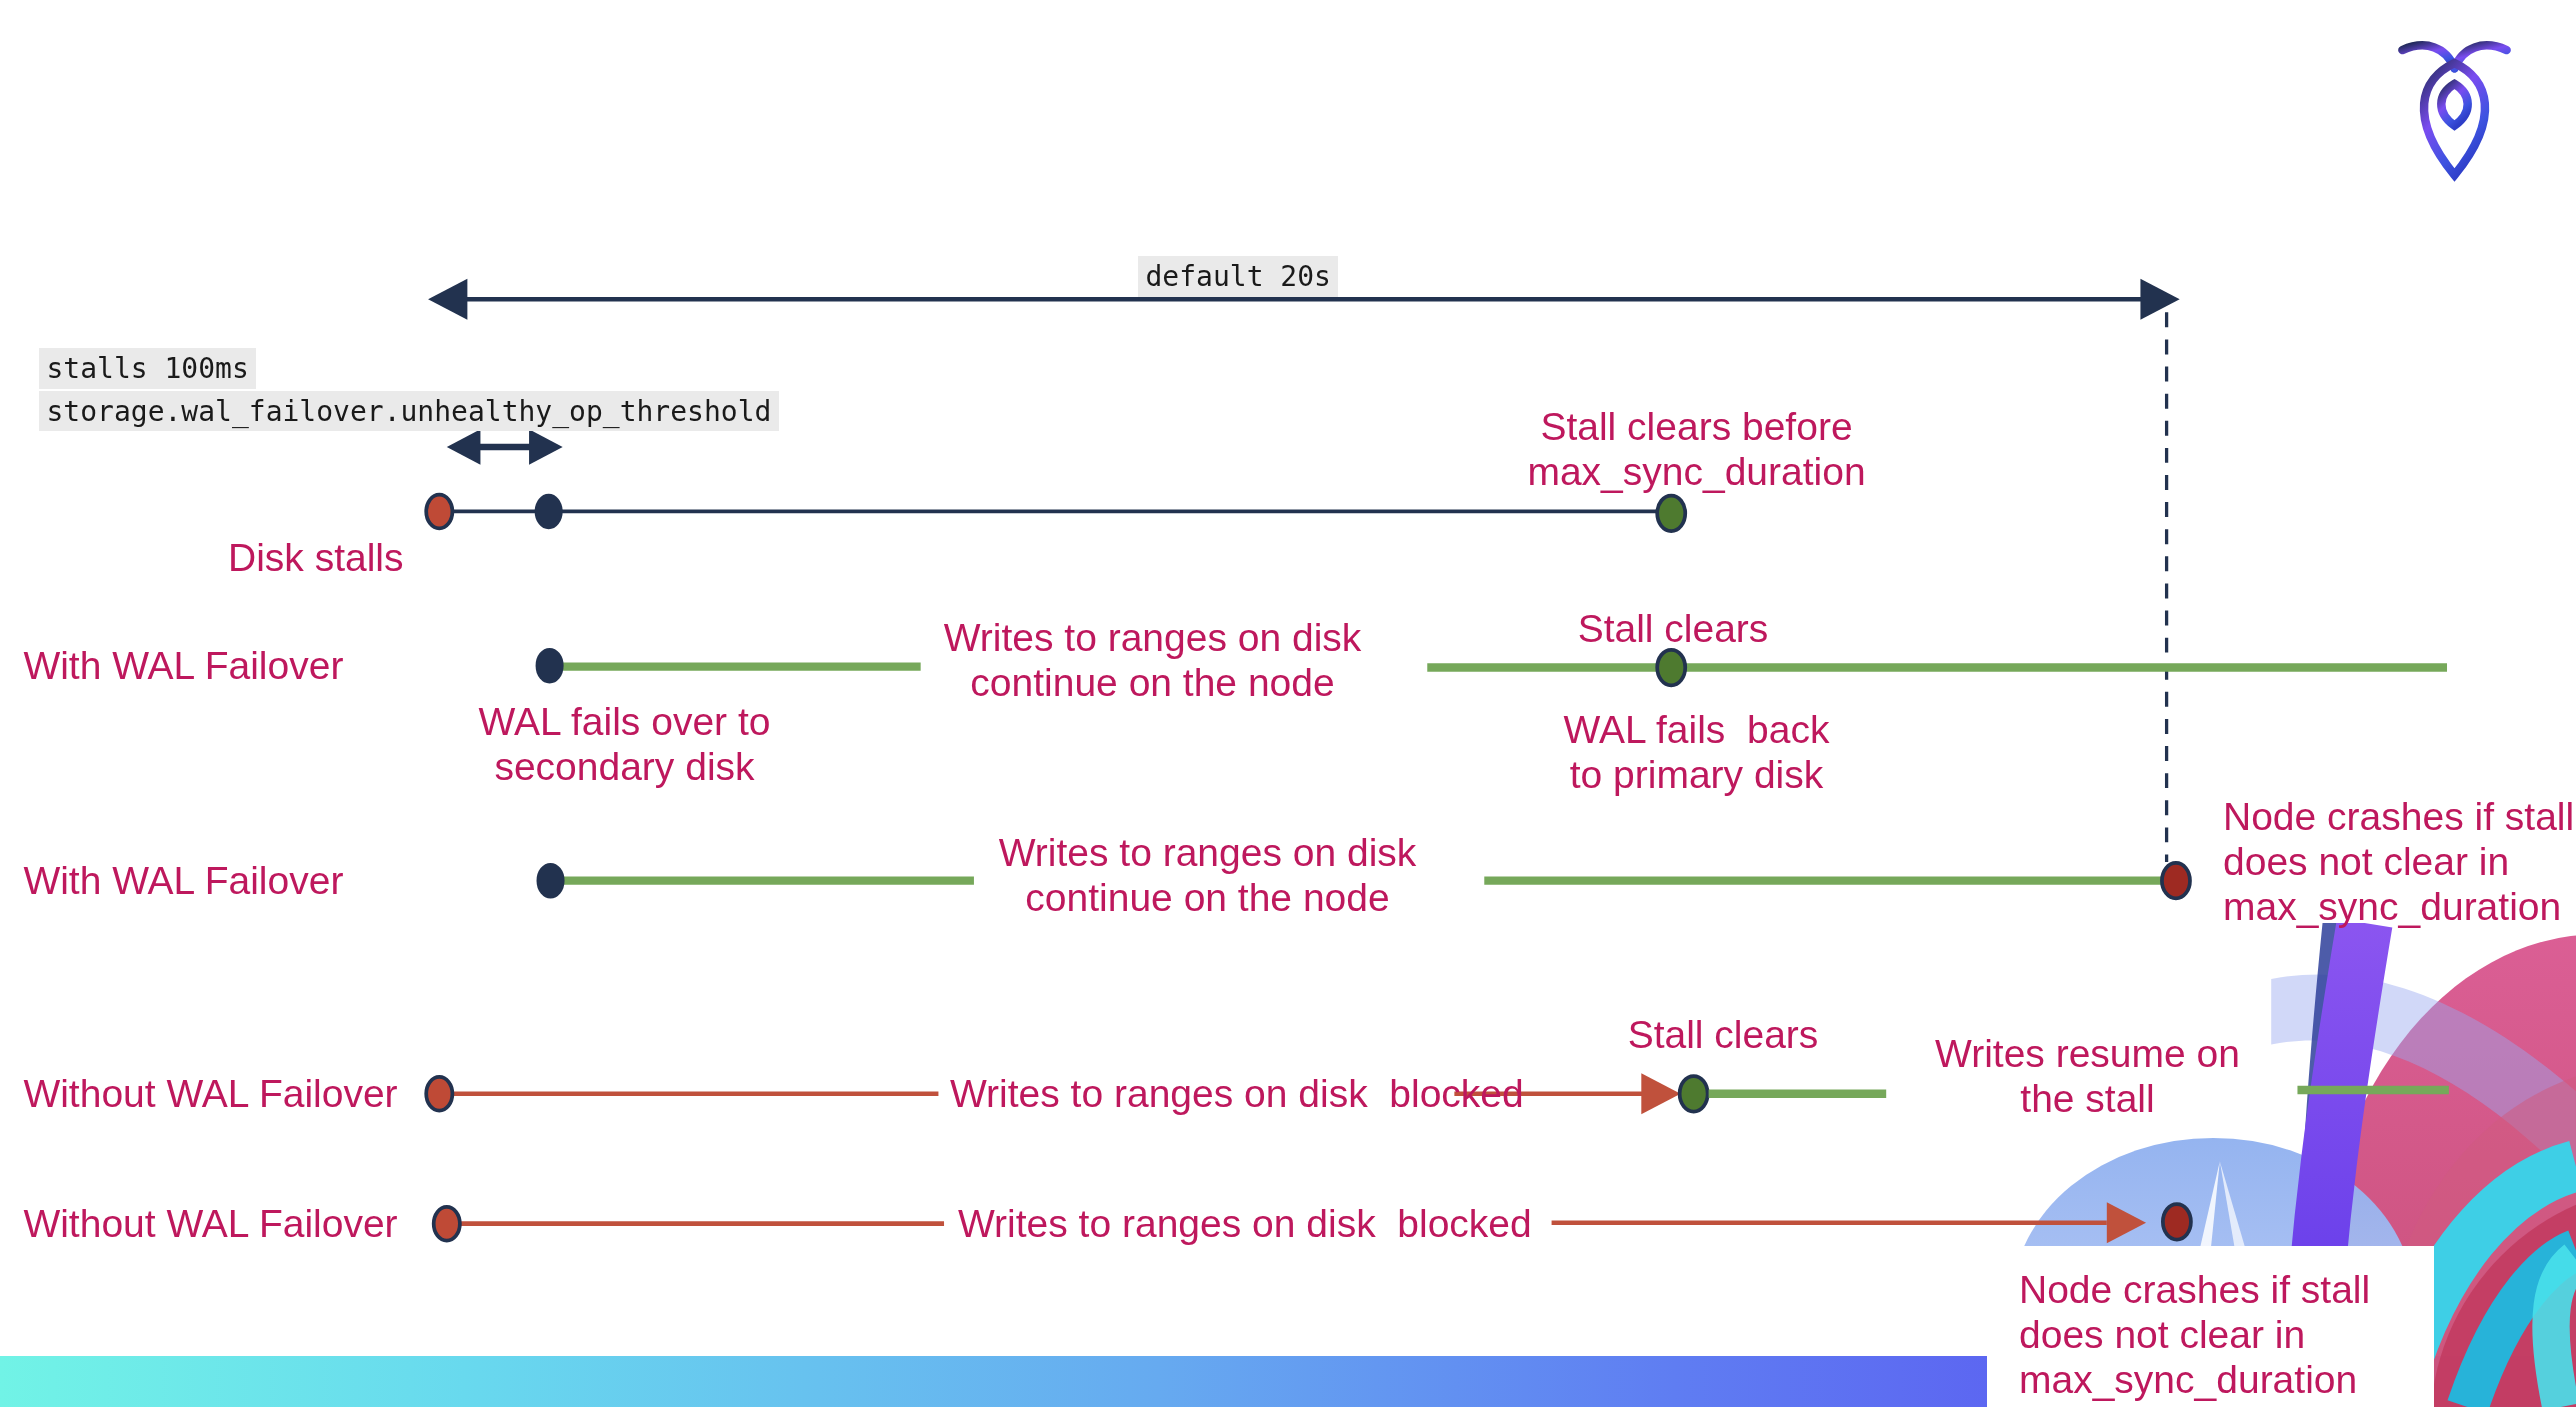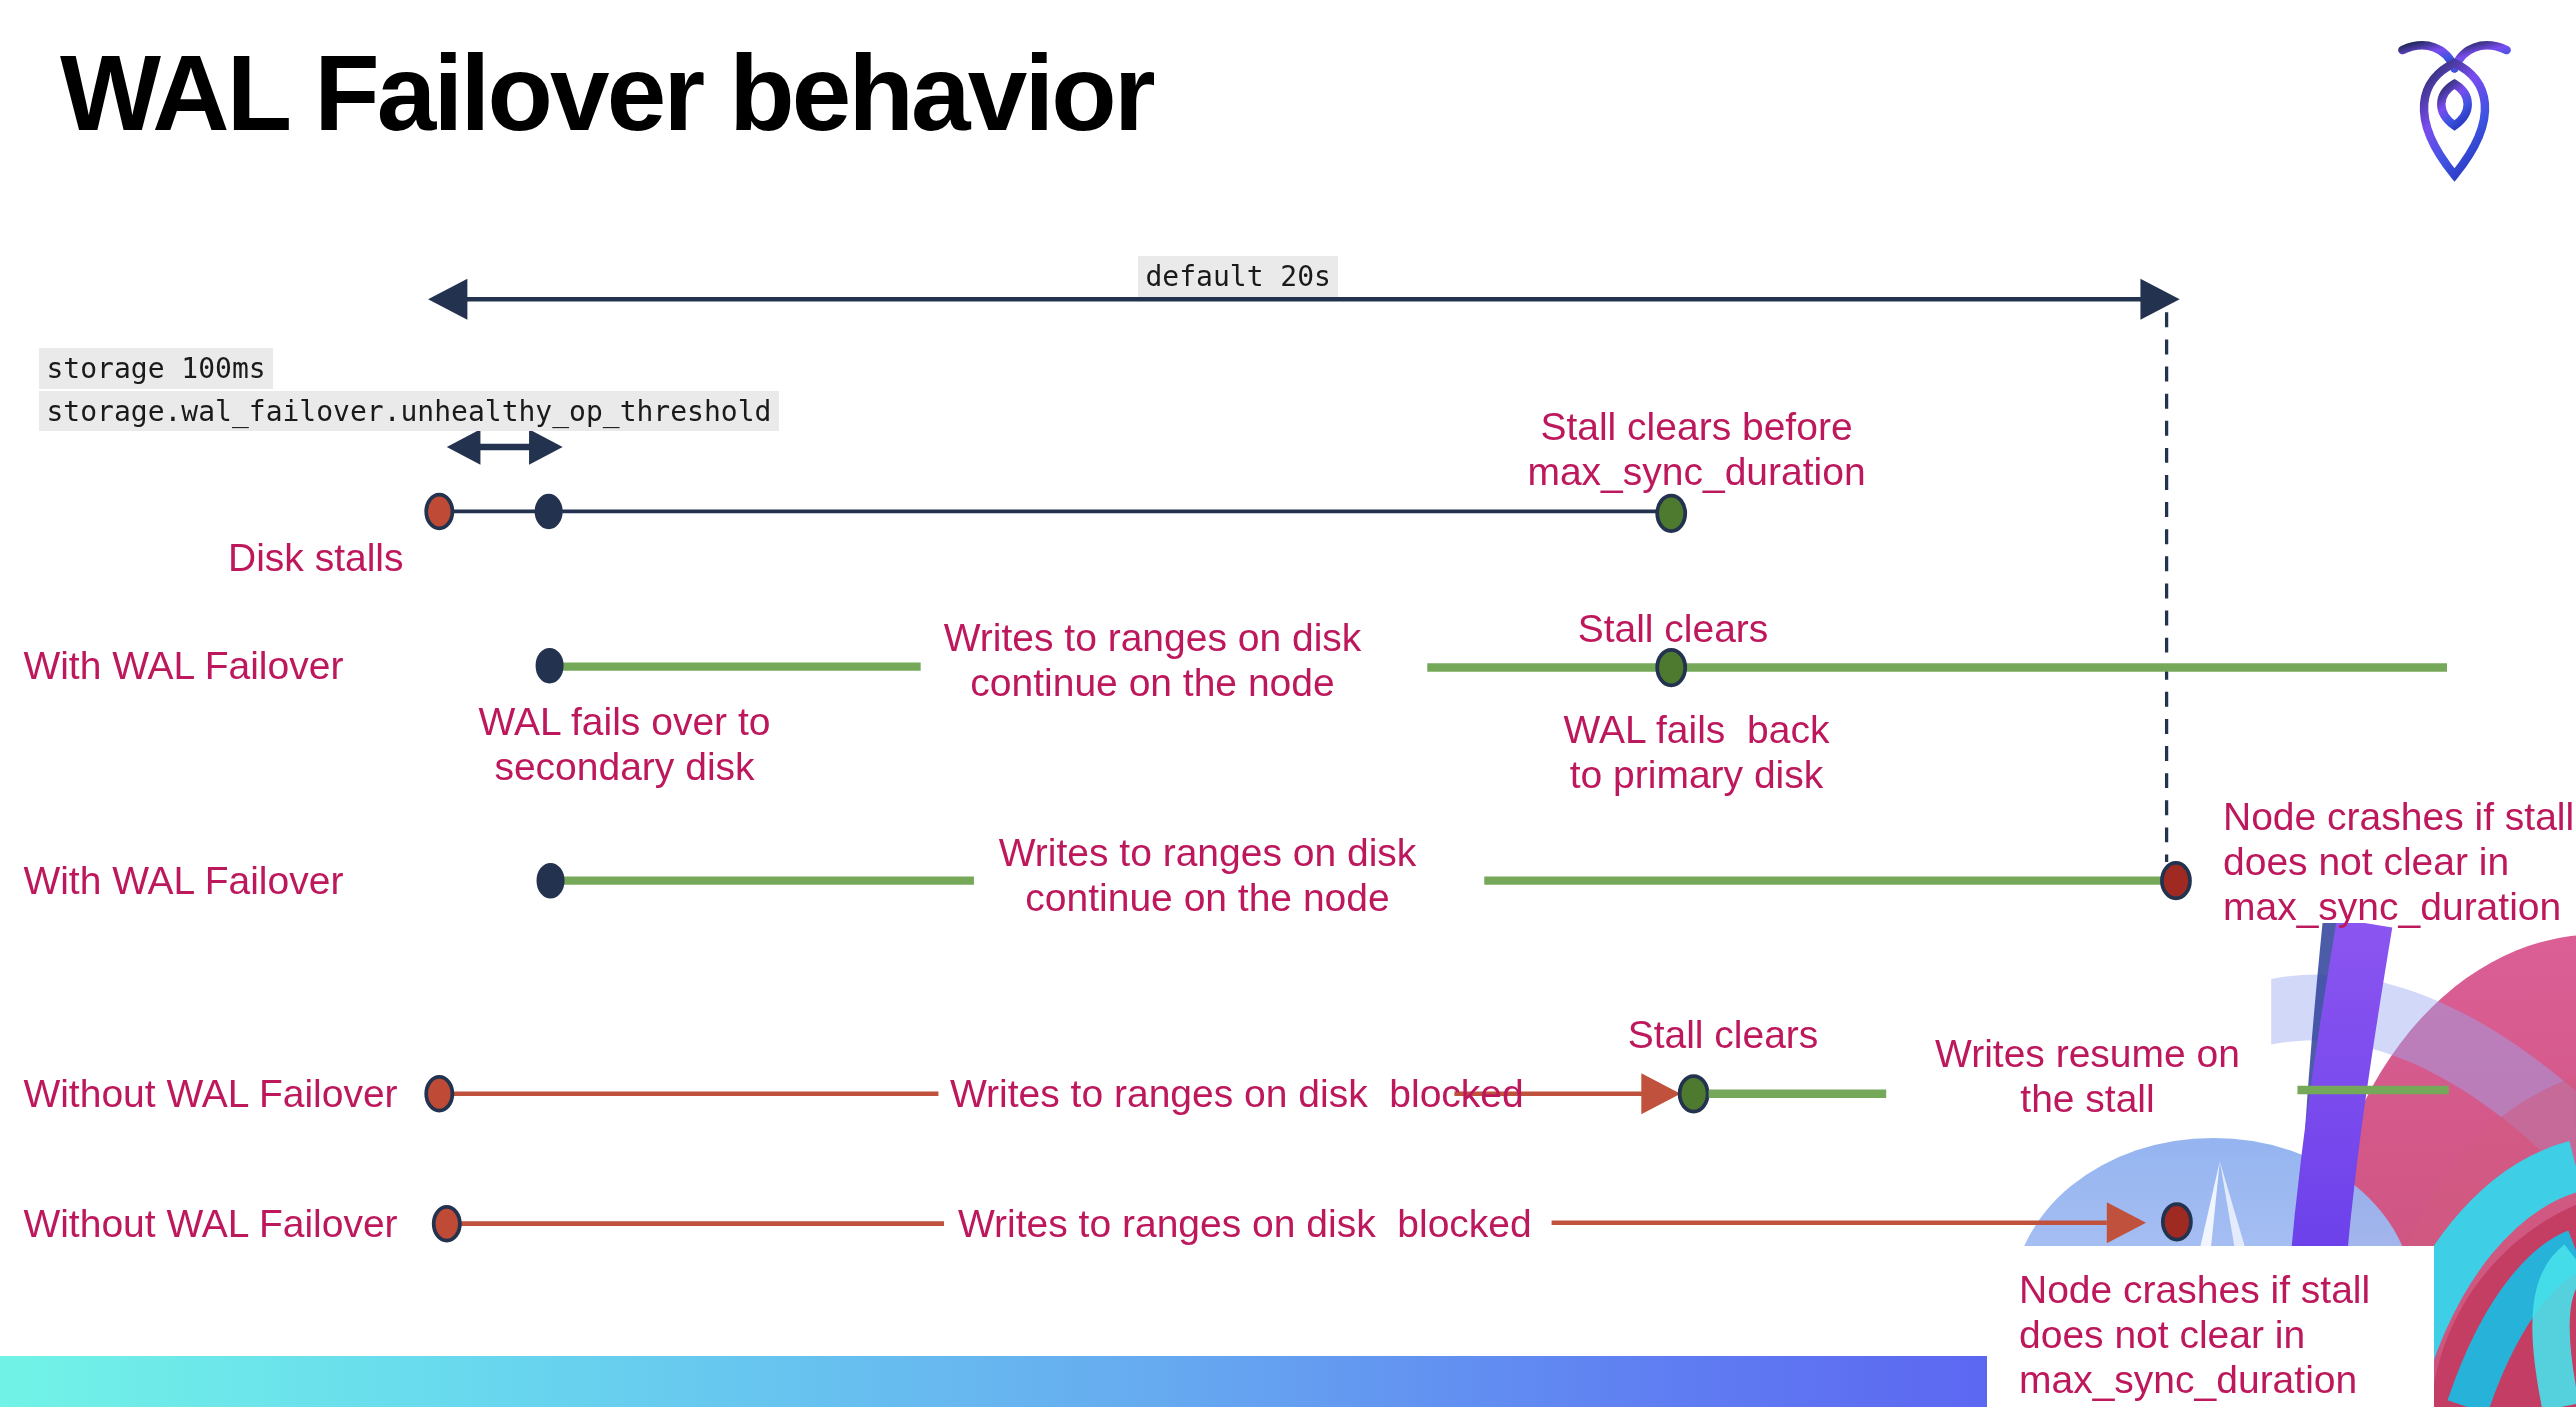--- a/index.html
+++ b/index.html
@@ -122,21 +122,20 @@
 
     <g>
       <line class="l-red" x1="492" y1="1309" x2="1010" y2="1309" stroke-width="5"></line>
       <ellipse class="d-red" cx="478" cy="1309" rx="14" ry="18"></ellipse>
       <line class="l-red" x1="1660" y1="1308" x2="2254" y2="1308" stroke-width="5"></line>
       <polygon class="h-red" points="2296,1308 2254,1286 2254,1330"></polygon>
       <ellipse class="d-darkred" cx="2329" cy="1307" rx="15" ry="19"></ellipse>
     </g>
   </svg>
 
-  <div class="title">WAL Failover behavior</div>
 
   <svg class="abs" style="left:2389px;top:37px;" width="131" height="146" viewBox="0 0 100 112">
     <defs>
       <linearGradient id="glogo" x1="0" y1="0" x2="0.6" y2="1">
         <stop offset="0" stop-color="#222a5c"></stop>
         <stop offset="0.45" stop-color="#7a4cf0"></stop>
         <stop offset="0.8" stop-color="#3d53e0"></stop>
         <stop offset="1" stop-color="#2e3ec8"></stop>
       </linearGradient>
     </defs>
@@ -146,21 +145,21 @@
       <path d="M 50,20 C 76,32 86,62 50,106 C 14,62 24,32 50,20 Z"></path>
       <path d="M 50,36 C 63,44 64,58 50,68 C 36,58 37,44 50,36 Z"></path>
       <path d="M 50,68 L 50,92"></path>
     </g>
   </svg>
 
   <div class="mono-label" style="left:1138px;top:256px;">
     <span>default 20s</span>
   </div>
   <div class="mono-label" style="left:39px;top:348px;">
-    <span>storage 100ms</span>
+    <span>stalls 100ms</span>
     <span>storage.wal_failover.unhealthy_op_threshold</span>
   </div>
 
   <div class="t rowlab" style="left:228px;top:489px;margin-top:46px;">Disk stalls</div>
   <div class="t rowlab" style="left:23.4px;top:643px;">With WAL Failover</div>
   <div class="t rowlab" style="left:23.4px;top:858px;">With WAL Failover</div>
   <div class="t rowlab" style="left:23.4px;top:1071px;">Without WAL Failover</div>
   <div class="t rowlab" style="left:23.4px;top:1201px;">Without WAL Failover</div>
 
   <div class="t center" style="left:1416px;top:404px;width:561px;">Stall clears before

